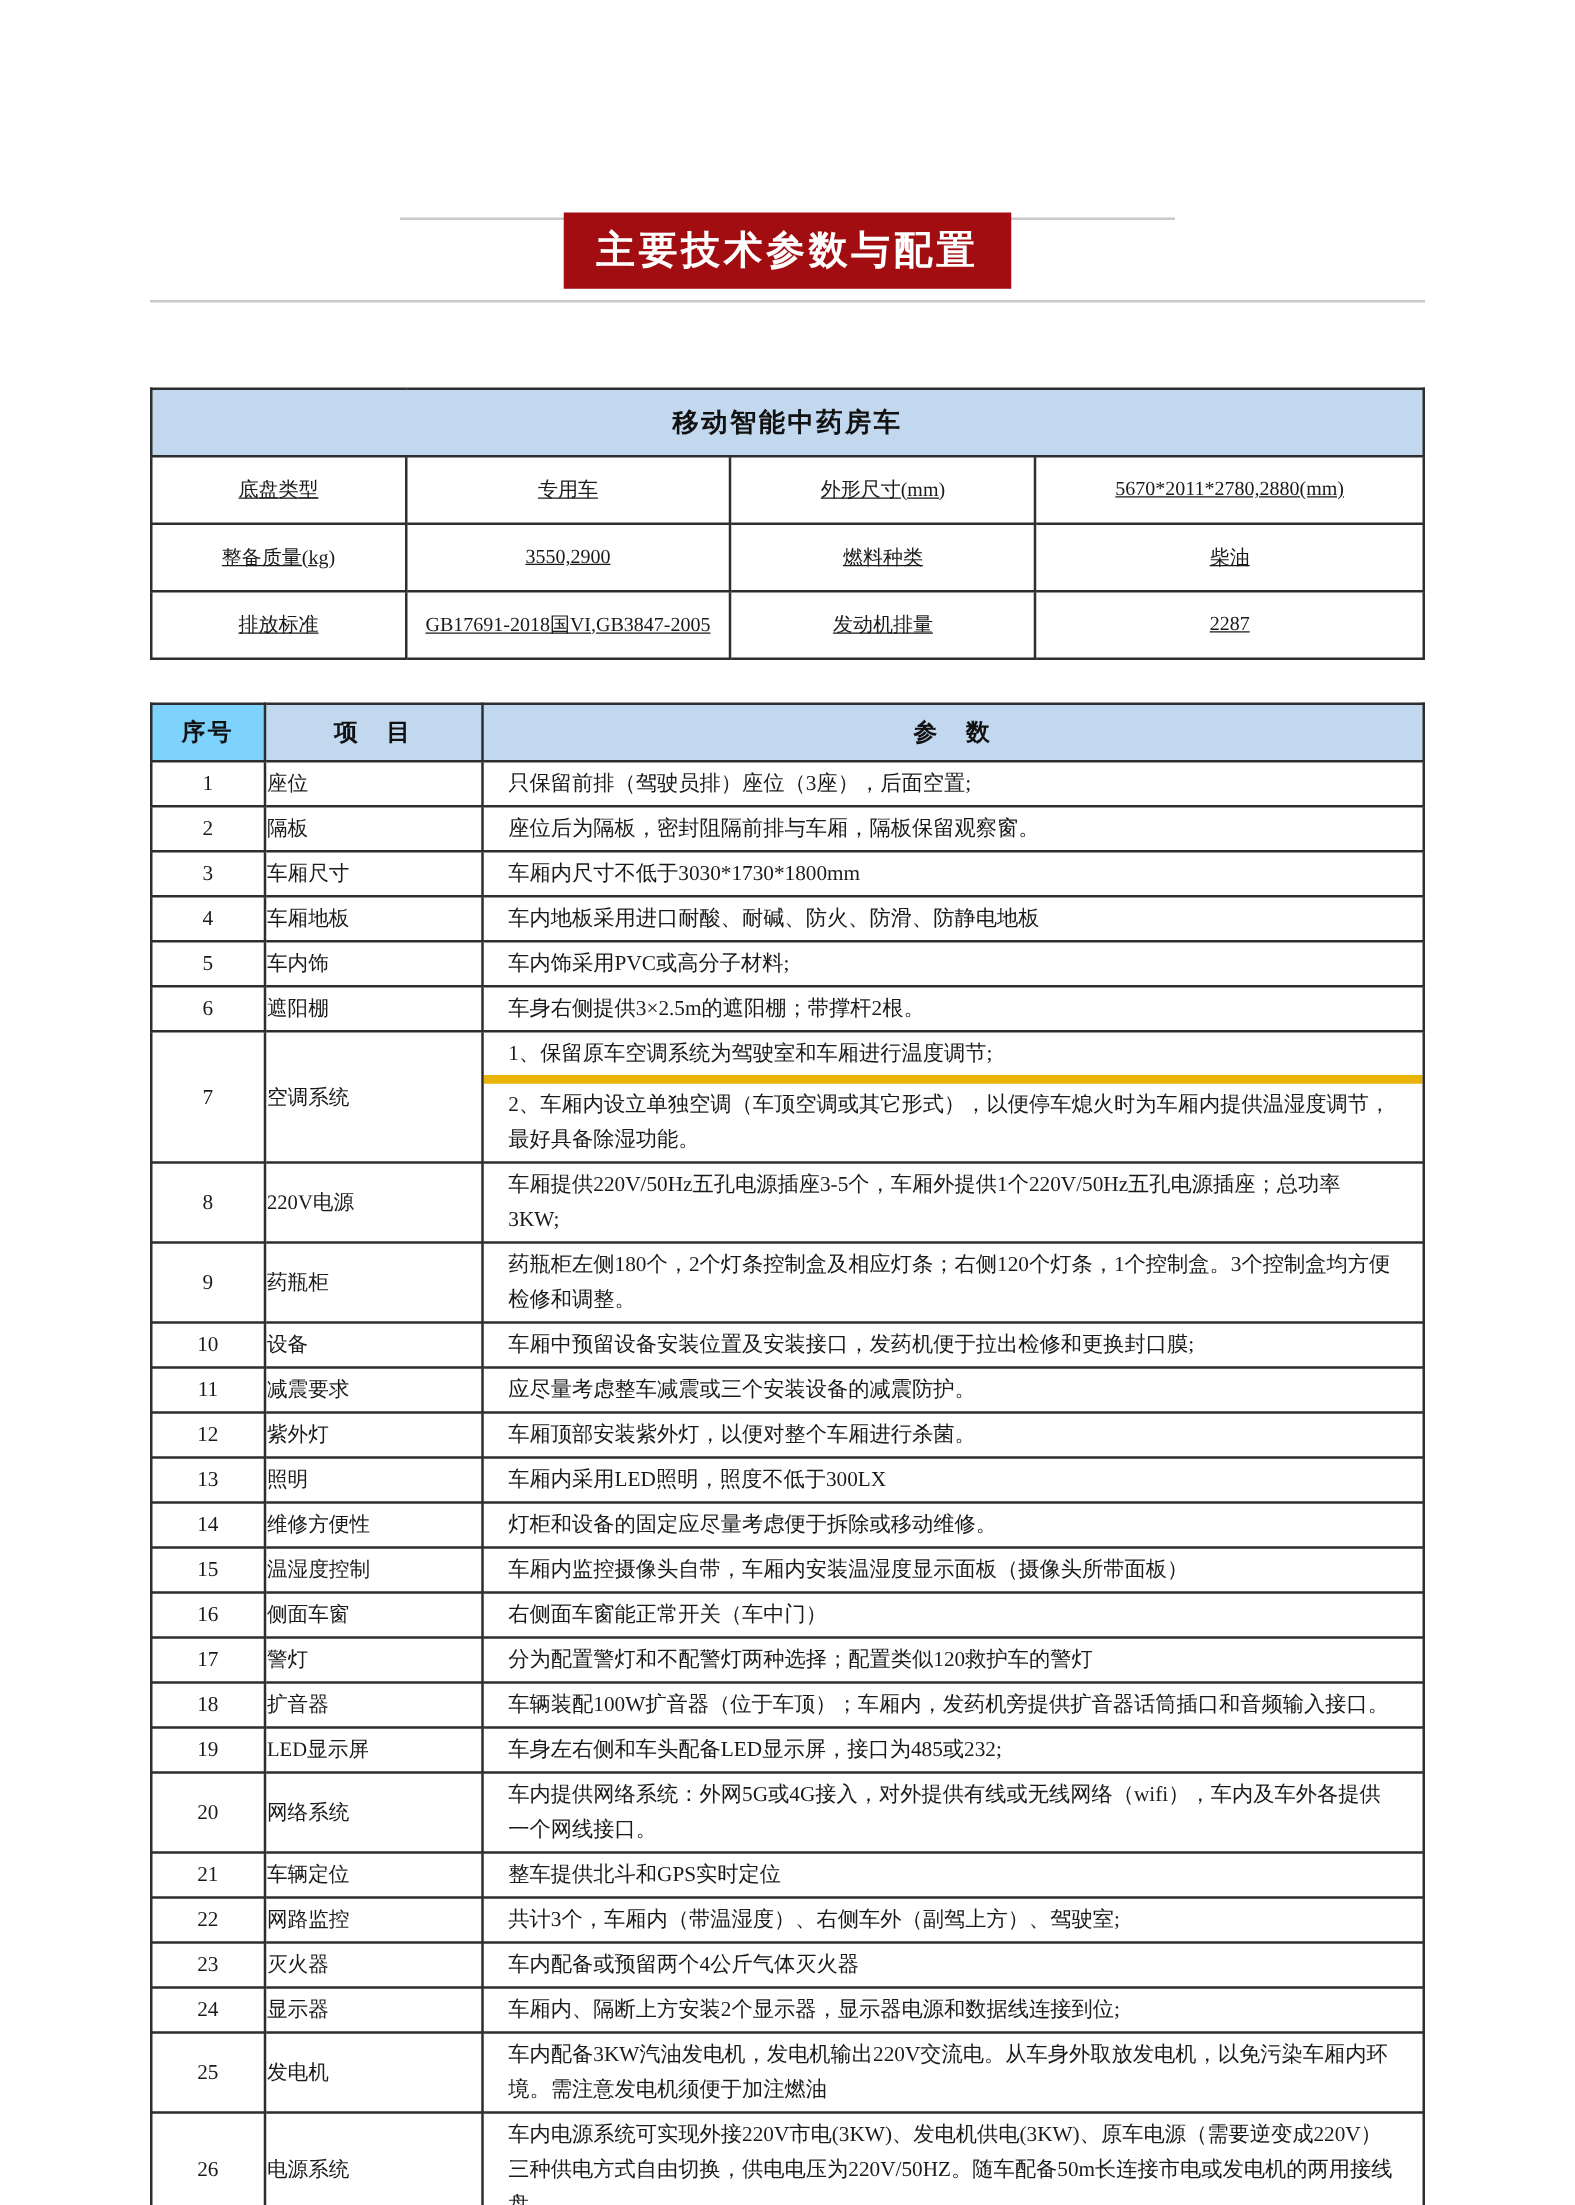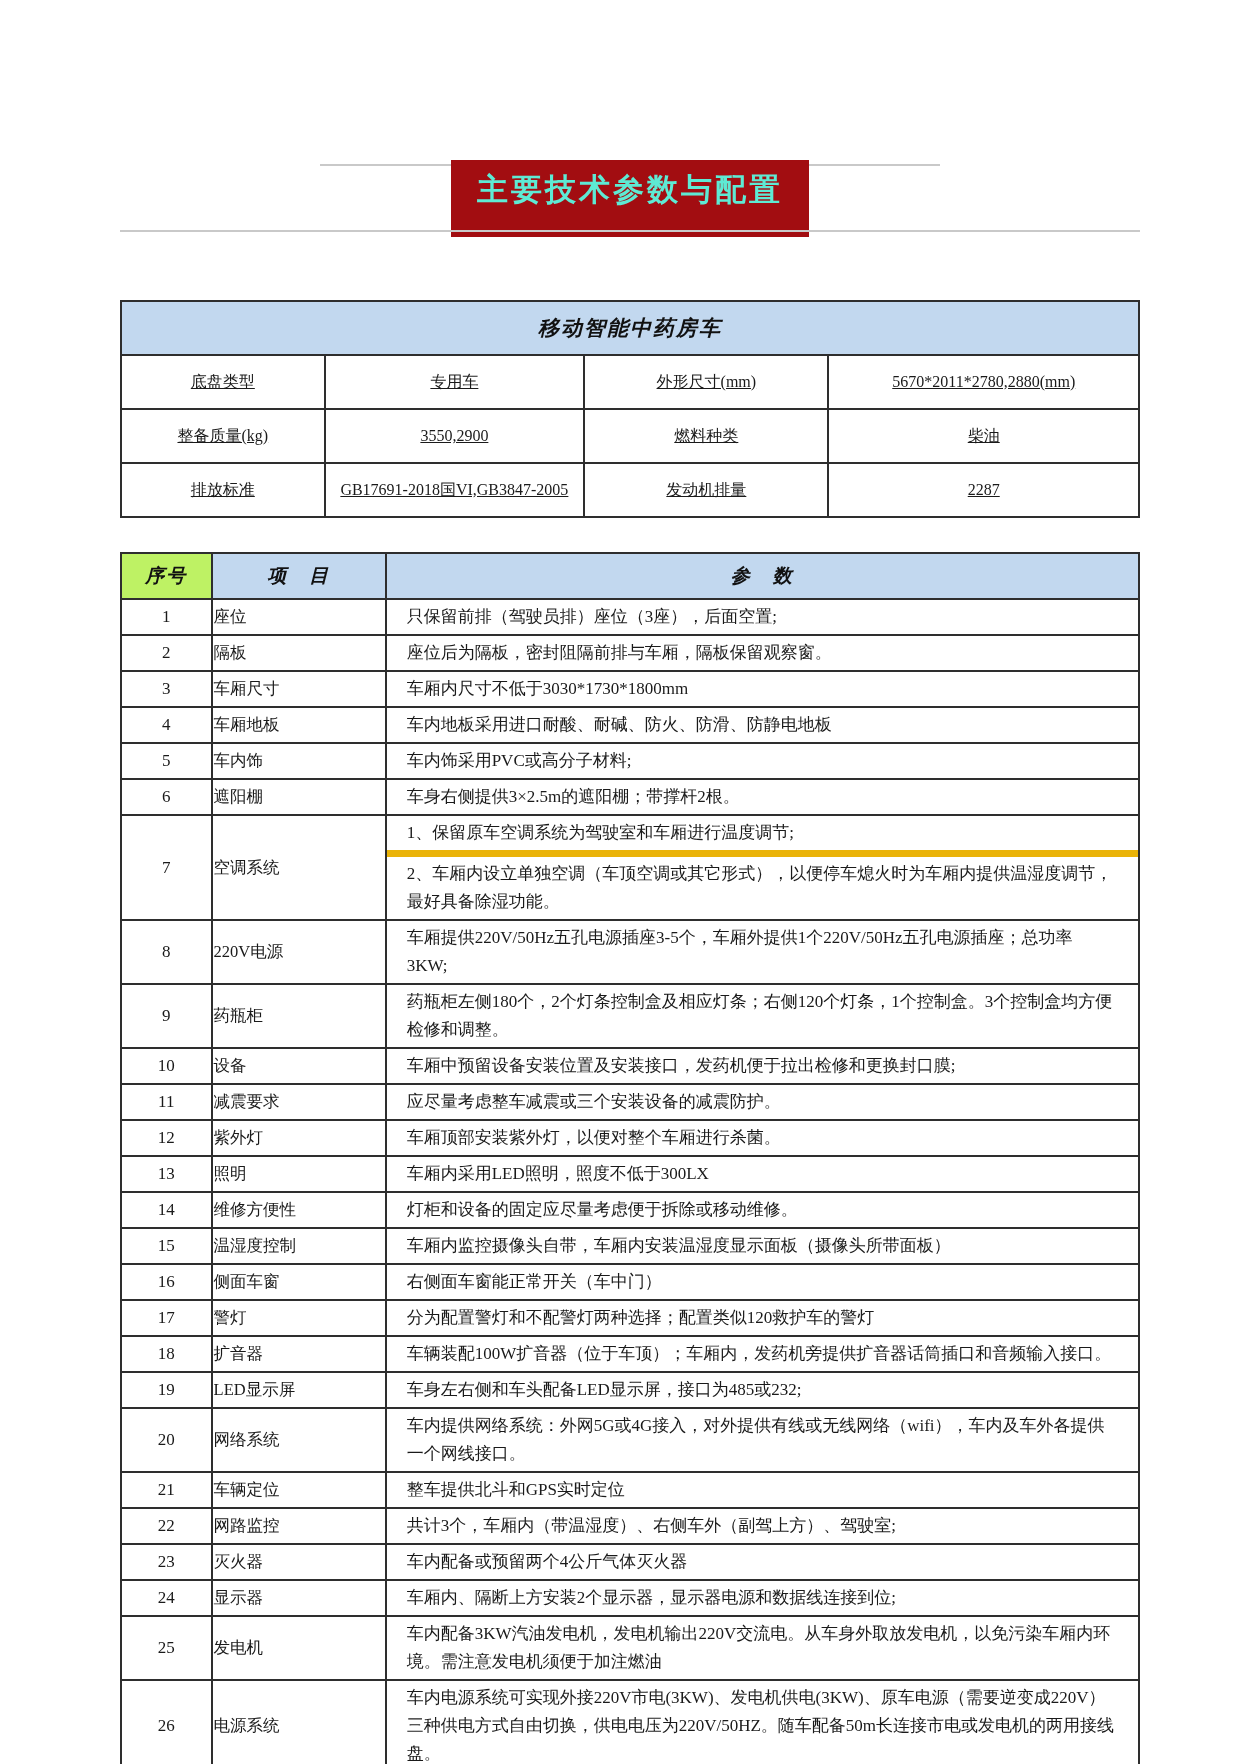--- a/index.html
+++ b/index.html
@@ -11,35 +11,35 @@
   }
   .page{width:1020px;margin:0 auto;padding-top:152px;padding-bottom:76px;}
 
   
   .title-wrap{position:relative;height:64px;margin-bottom:76px;}
   .rule-top{
     position:absolute;top:4px;left:50%;transform:translateX(-50%);
     width:620px;height:2px;background:#c9c9c9;
   }
   .title-banner{
-    position:relative;margin:8px auto;width:max-content;
-    padding:9px 26px 26px;
+    position:relative;margin:18px auto;width:max-content;
+    padding:9px 26px 10px;
     font-family:"Liberation Sans","DejaVu Sans",sans-serif;
     font-weight:bold;font-size:31px;letter-spacing:3px;
-    color:#5eead4;background:#a20d11;
+    color:#ffffff;background:#a20d11;
   }
   .rule-bottom{position:absolute;left:0;right:0;top:70px;height:2px;background:#c9c9c9;}
 
   
   table{border-collapse:collapse;width:100%;table-layout:fixed;}
   th,td{border:2px solid #2e2e2e;}
   thead th{
     background:#c2d8ef;
     font-family:"Liberation Sans","DejaVu Sans",sans-serif;
-    font-weight:bold;color:#111;font-style:italic;
+    font-weight:bold;color:#111;
   }
 
   
   .spec-table{margin-bottom:34px;}
   .spec-table thead th{height:50px;font-size:21px;letter-spacing:2px;}
   .spec-table td{
     height:48px;text-align:center;vertical-align:middle;
     font-size:16px;white-space:nowrap;padding:2px 3px;overflow:hidden;text-decoration:underline;
   }
   .spec-table .col-a{width:20%;}
@@ -107,21 +107,21 @@
   </table>
 
   <table class="params-table">
     <colgroup>
       <col class="c-no">
         <col class="c-item">
         <col class="c-param">
     </colgroup>
     <thead>
       <tr>
-        <th class="c-no" style="background: #bef264;">序号</th>
+        <th class="c-no" style="background: #7dd3fc;">序号</th>
         <th class="c-item" style="background: rgb(194, 216, 239);">项　目</th>
         <th class="c-param" style="background: rgb(194, 216, 239);">参　数</th>
       </tr>
     </thead>
     <tbody id="params-body">
         <tr>
           <td class="c-no">1</td>
           <td class="c-item">座位</td>
           <td class="c-param">
             <div class="param-sub">只保留前排（驾驶员排）座位（3座），后面空置;</div>

